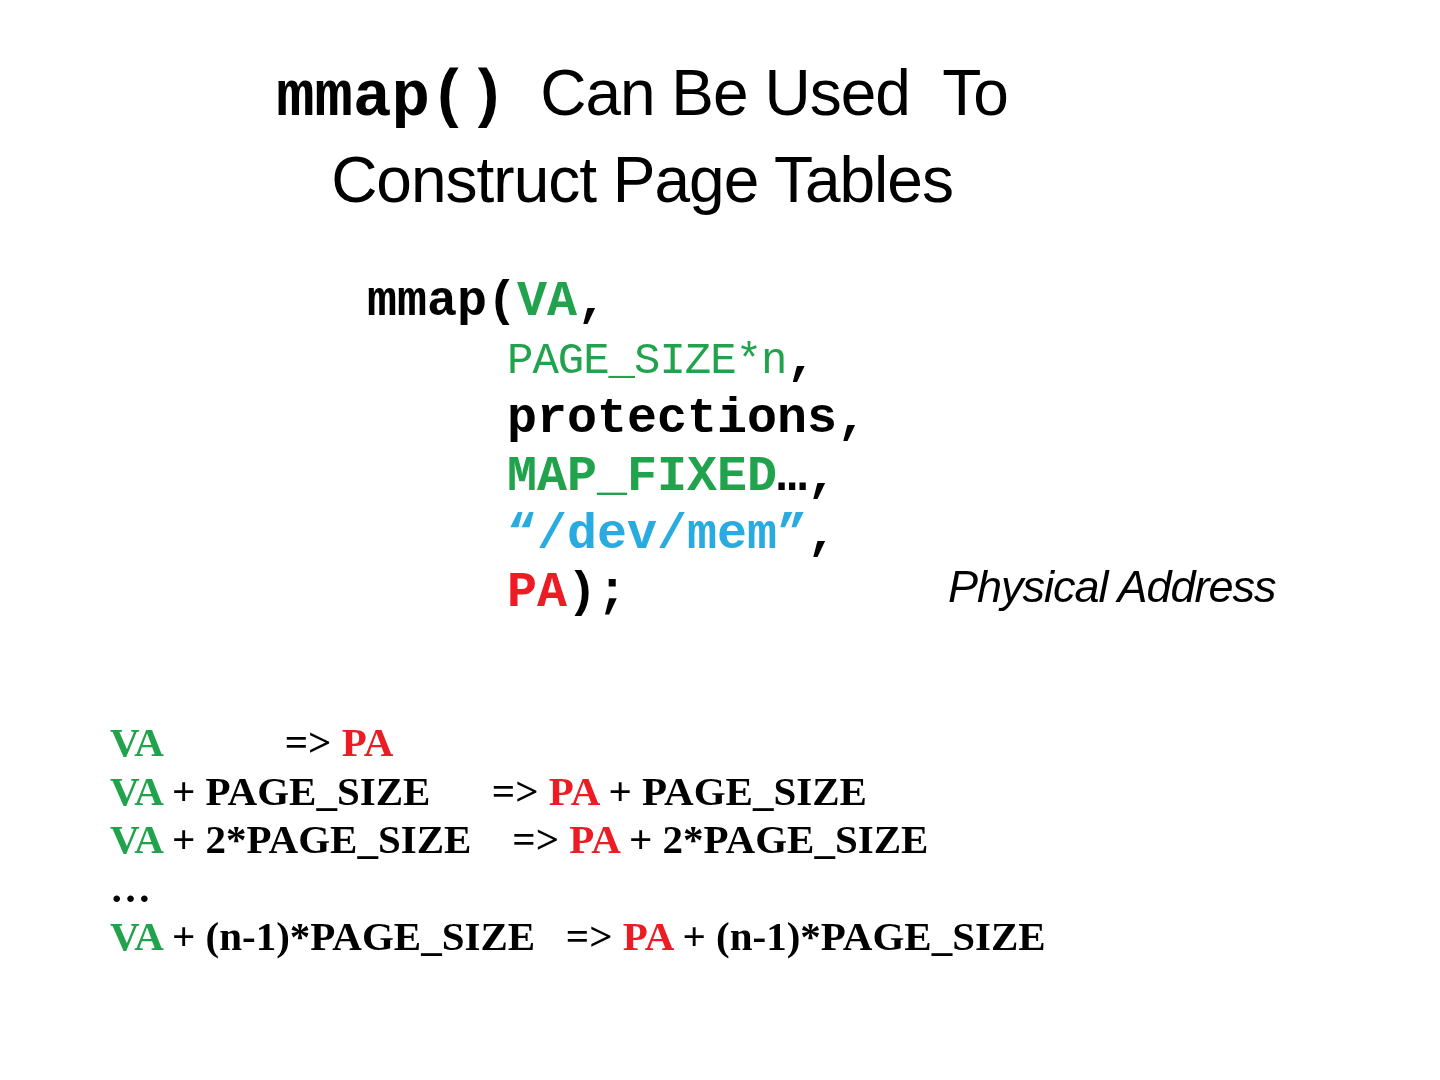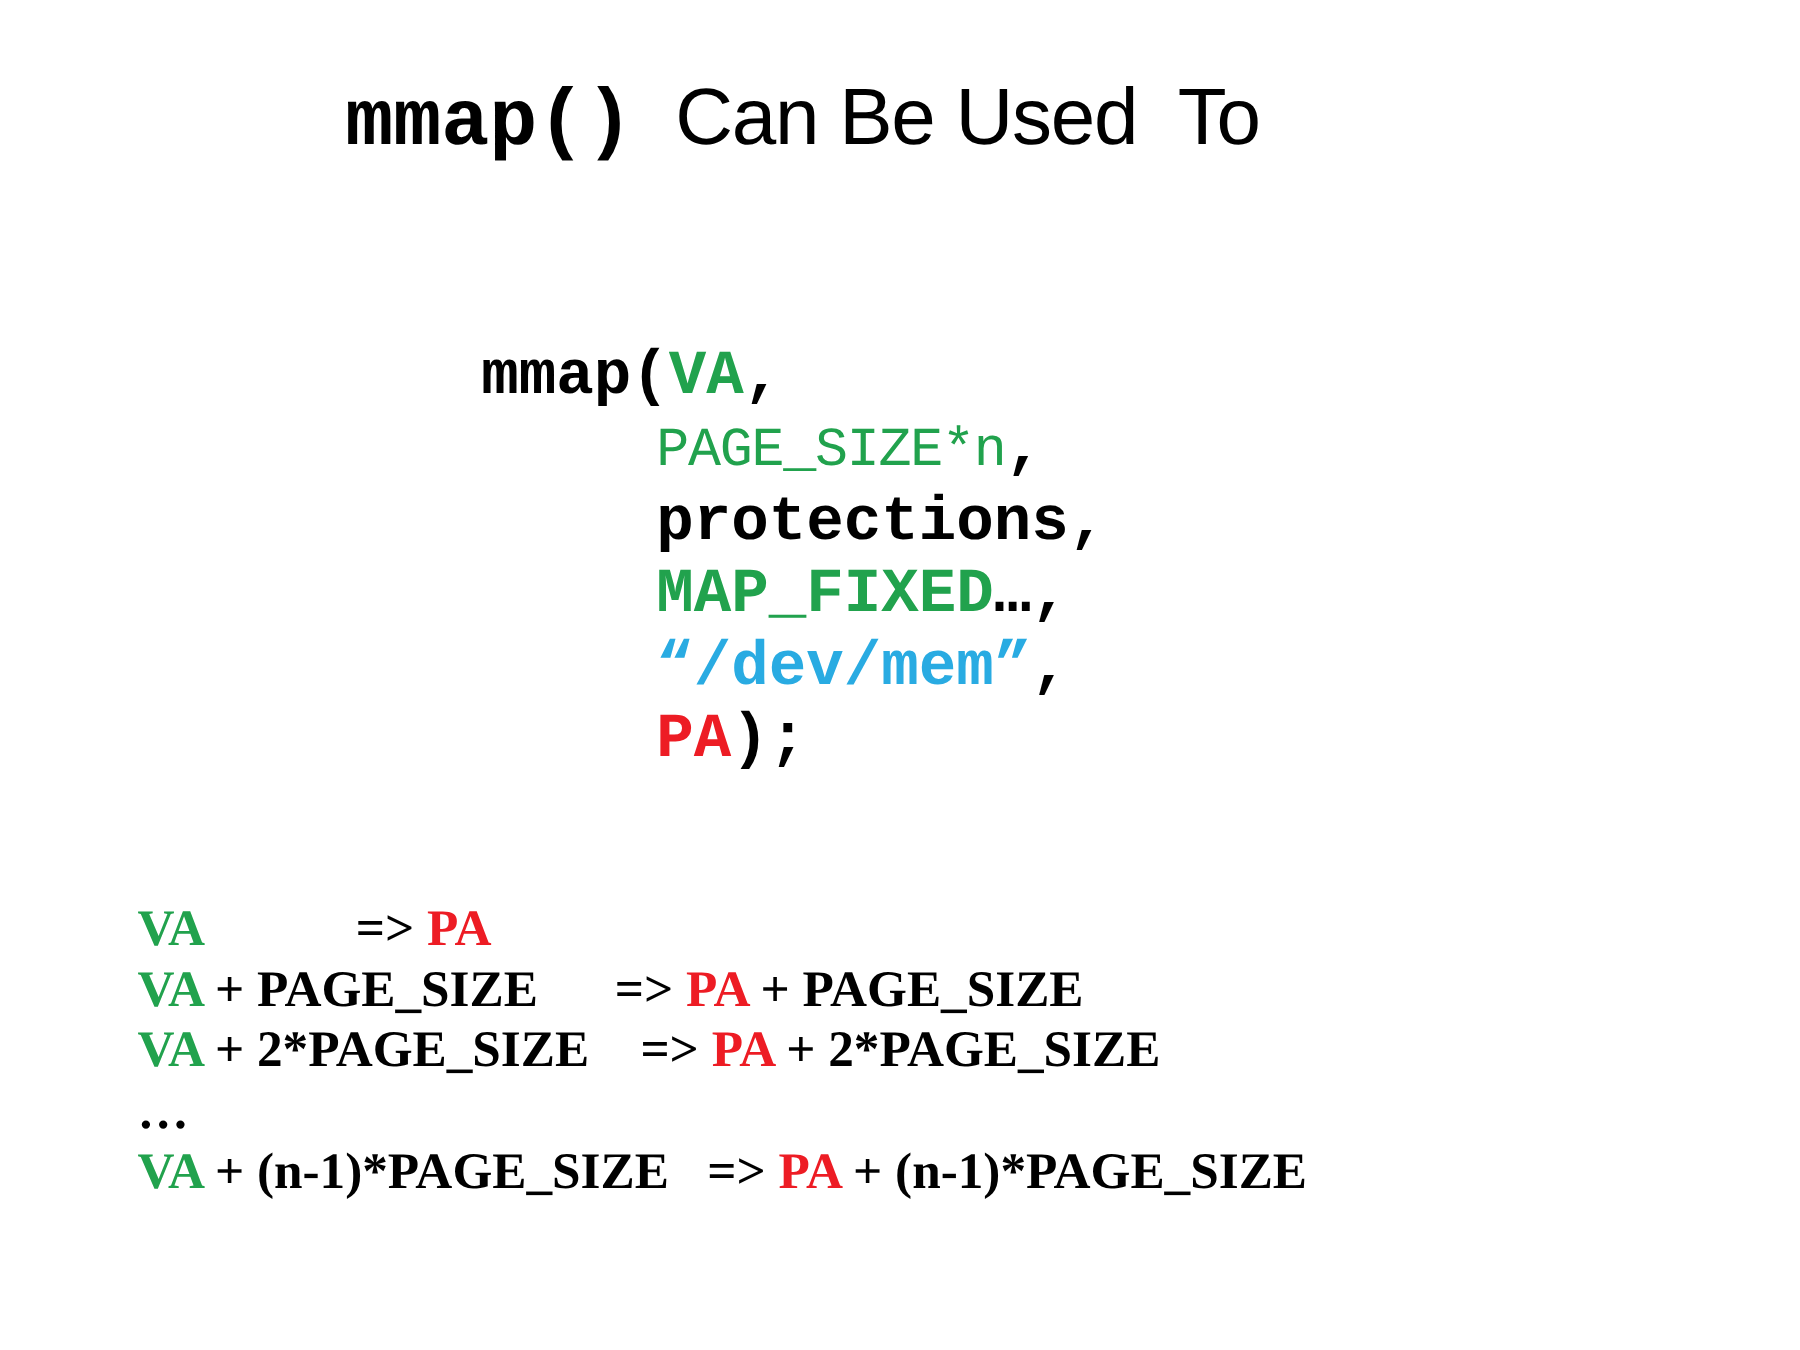--- a/index.html
+++ b/index.html
@@ -30,21 +30,21 @@
   }
   .title-code {
     font-family: "Liberation Mono", monospace;
     font-weight: bold;
     letter-spacing: 0;
   }
 
   
   .code-block {
     position: absolute;
-    left: 385px;
+    left: 367px;
     top: 273px;
     font-family: "Liberation Mono", monospace;
     font-weight: bold;
     font-size: 50px;
     line-height: 58px;
     white-space: pre;
   }
   .code-block .line.indent { margin-left: 140px; }
 
   
@@ -92,22 +92,24 @@
     color: var(--page_gray, #8C8C8C);
   }
 </style>
 </head>
 <body>
 
 <div class="slide" style="background: rgb(255, 255, 255);">
 
   <div class="title">
     <div class="title-line"><span class="title-code">mmap()</span><span>  Can Be Used  To</span></div>
+    <div class="title-line">Construct Page Tables</div>
   </div>
 
   <div class="code-block"><div class="line"><span class="seg seg-black">mmap(</span><span class="seg seg-green">VA</span><span class="seg seg-black">,</span></div><div class="line indent"><span class="seg seg-green seg-sans">PAGE_SIZE*n</span><span class="seg seg-black">,</span></div><div class="line indent"><span class="seg seg-black">protections,</span></div><div class="line indent"><span class="seg seg-green">MAP_FIXED</span><span class="seg seg-black">…,</span></div><div class="line indent"><span class="seg seg-blue">“/dev/mem”</span><span class="seg seg-black">,</span></div><div class="line indent"><span class="seg seg-red">PA</span><span class="seg seg-black">);</span></div></div>
 
+  <div class="annotation annotation-physical">Physical Address</div>
 
   <div class="mapping-block"><div class="line"><span class="seg seg-green">VA</span><span class="seg seg-black">            =&gt; </span><span class="seg seg-red">PA</span></div><div class="line"><span class="seg seg-green">VA</span><span class="seg seg-black"> + PAGE_SIZE      =&gt; </span><span class="seg seg-red">PA</span><span class="seg seg-black"> + PAGE_SIZE</span></div><div class="line"><span class="seg seg-green">VA</span><span class="seg seg-black"> + 2*PAGE_SIZE    =&gt; </span><span class="seg seg-red">PA</span><span class="seg seg-black"> + 2*PAGE_SIZE</span></div><div class="line"><span class="seg seg-black">…</span></div><div class="line"><span class="seg seg-green">VA</span><span class="seg seg-black"> + (n-1)*PAGE_SIZE   =&gt; </span><span class="seg seg-red">PA</span><span class="seg seg-black"> + (n-1)*PAGE_SIZE</span></div></div>
 
   <div class="page-number">7</div>
 
 </div>
 
 </body></html>

